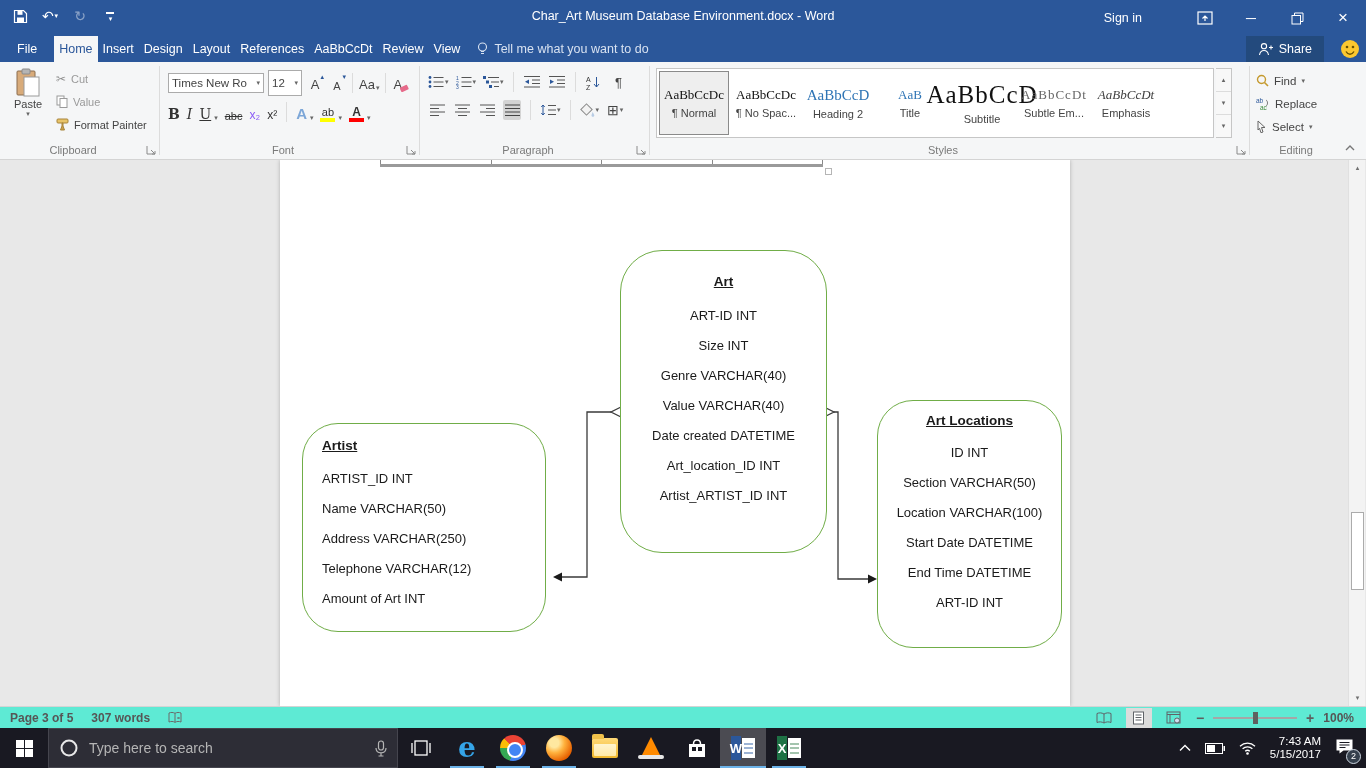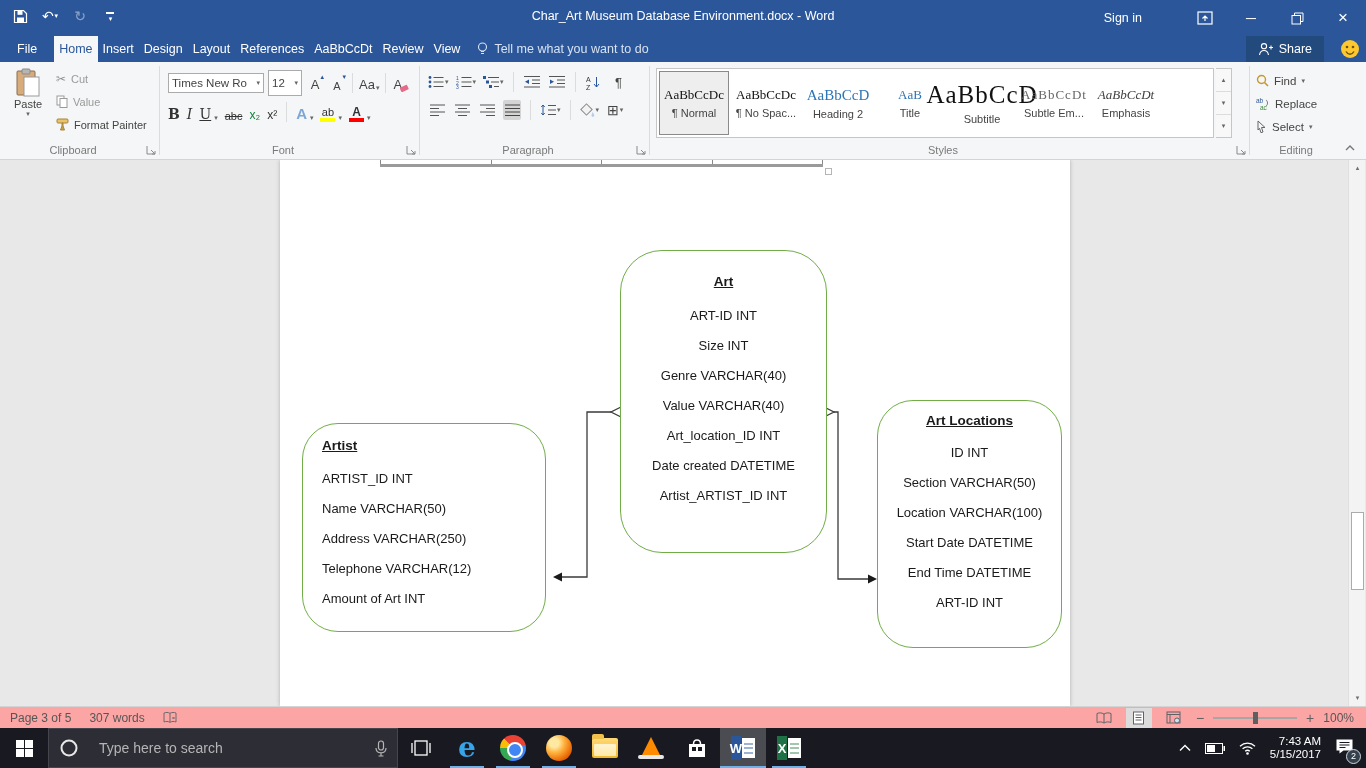--- a/index.html
+++ b/index.html
@@ -106,33 +106,33 @@
   #entity-artloc .field { justify-content:center; }
 
   #connectors { position:absolute; left:0; top:0; width:790px; height:546px; pointer-events:none; }
 
   
   #vscroll { position:absolute; right:1px; top:0; width:17px; height:546px; background:#f3f3f3; border-left:1px solid #e0e0e0; }
   .scroll-btn { position:absolute; left:1px; width:15px; height:16px; background:#f3f3f3; display:flex; align-items:center; justify-content:center; font-size:7px; color:#707070; }
   #vthumb { position:absolute; left:2px; top:352px; width:13px; height:78px; background:#fff; border:1px solid #ababab; }
 
   
-  #statusbar { position:absolute; left:0; top:706px; width:1366px; height:22px; background:#fca5a5; border-top:1px solid #d4d4d4; display:flex; align-items:center; font-size:12px; color:#565656; }
+  #statusbar { position:absolute; left:0; top:706px; width:1366px; height:22px; background:#5eead4; border-top:1px solid #d4d4d4; display:flex; align-items:center; font-size:12px; color:#565656;font-weight:bold; }
   #statusbar .sleft { display:flex; align-items:center; gap:18px; padding-left:10px; }
   #statusbar .sright { margin-left:auto; display:flex; align-items:center; gap:9px; padding-right:12px; }
   .viewbtn { width:26px; height:20px; display:flex; align-items:center; justify-content:center; }
   .viewbtn.sel { background:#dcdcdc; }
   #zoom-track { position:relative; width:84px; height:2px; background:#a6a6a6; }
   #zoom-thumb { position:absolute; left:40px; top:-5px; width:5px; height:12px; background:#5f5f5f; }
   .zoomsym { font-size:14px; color:#5f5f5f; }
 
   
   #taskbar { position:absolute; left:0; top:728px; width:1366px; height:40px; background:#191922; display:flex; align-items:stretch; color:#fff; }
   #start-btn { width:48px; display:flex; align-items:center; justify-content:center; }
-  #tb-search { width:350px; background:#2d2d36; border:1px solid #45454e; display:flex; align-items:center; gap:20px; padding:0 10px; }
+  #tb-search { width:350px; background:#2d2d36; border:1px solid #45454e; display:flex; align-items:center; gap:10px; padding:0 10px; }
   #tb-search .stext { color:#b5b5b5; font-size:14px; flex:1; }
   .tb-cell { width:46px; display:flex; align-items:center; justify-content:center; position:relative; }
   .tb-cell.running::after { content:""; position:absolute; left:6px; right:6px; bottom:0; height:2px; background:#6cb2e8; }
   .tb-cell.active { background:rgba(255,255,255,.22); }
   .tb-cell.active::after { left:0; right:0; }
   .office-tile { width:24px; height:24px; display:flex; }
   .office-tile .bar { width:10px; height:24px; display:flex; align-items:center; justify-content:center; font-weight:bold; font-size:13px; color:#fff; }
   .office-tile .sheet { flex:1; background:#fff; margin:2px 0 2px 1px; display:flex; flex-direction:column; justify-content:space-evenly; padding:2px; }
   .office-tile .sheet i { display:block; height:2px; }
   #tray { margin-left:auto; display:flex; align-items:center; gap:14px; padding-right:12px; }
@@ -303,21 +303,21 @@
               <rect x="0" y="3" width="8" height="5" rx="1" transform="rotate(-25 4 5)" fill="#e66a8a"></rect>
             </svg>
           </span>
       </div>
       <div class="fontrow2">
         <span class="fmt" style="font-weight:bold;">B</span>
         <span class="fmt" style="font-style:italic;">I</span>
         <span class="fmt" style="text-decoration:underline;">U</span>
         <span class="mini-caret" style="color:#666;margin-left:-4px;">▾</span>
         <span style="font-size:11px;text-decoration:line-through;color:#333;">abc</span>
-        <span style="font-size:12px;color:#15803d;">x₂</span>
+        <span style="font-size:12px;color:#8b5cf6;">x₂</span>
         <span style="font-size:12px;color:#333;">x²</span>
         <span class="vdiv"></span>
         <span style="font-size:15px;font-weight:bold;color:#7da7d8;">A</span>
         <span class="mini-caret" style="color:#666;margin-left:-4px;">▾</span>
         <span class="bar-icon">
           <span style="font-size:11px;color:#333;">ab</span>
           <span class="bar" style="background:#ffff00;"></span>
         </span>
         <span class="mini-caret" style="color:#666;margin-left:-4px;">▾</span>
         <span class="bar-icon">
@@ -544,22 +544,22 @@
           </div>
       </div>
 
       <div class="entity" id="entity-art">
         <div class="etitle">Art</div>
         <div class="fields">
             <div class="field">ART-ID INT</div>
             <div class="field">Size INT</div>
             <div class="field">Genre VARCHAR(40)</div>
             <div class="field">Value VARCHAR(40)</div>
+            <div class="field">Date created DATETIME</div>
             <div class="field">Art_location_ID INT</div>
-            <div class="field">Date created DATETIME</div>
             <div class="field">Artist_ARTIST_ID INT</div>
           </div>
       </div>
 
       <div class="entity" id="entity-artloc">
         <div class="etitle">Art Locations</div>
         <div class="fields">
             <div class="field">ID INT</div>
             <div class="field">Section VARCHAR(50)</div>
             <div class="field">Location VARCHAR(100)</div>

